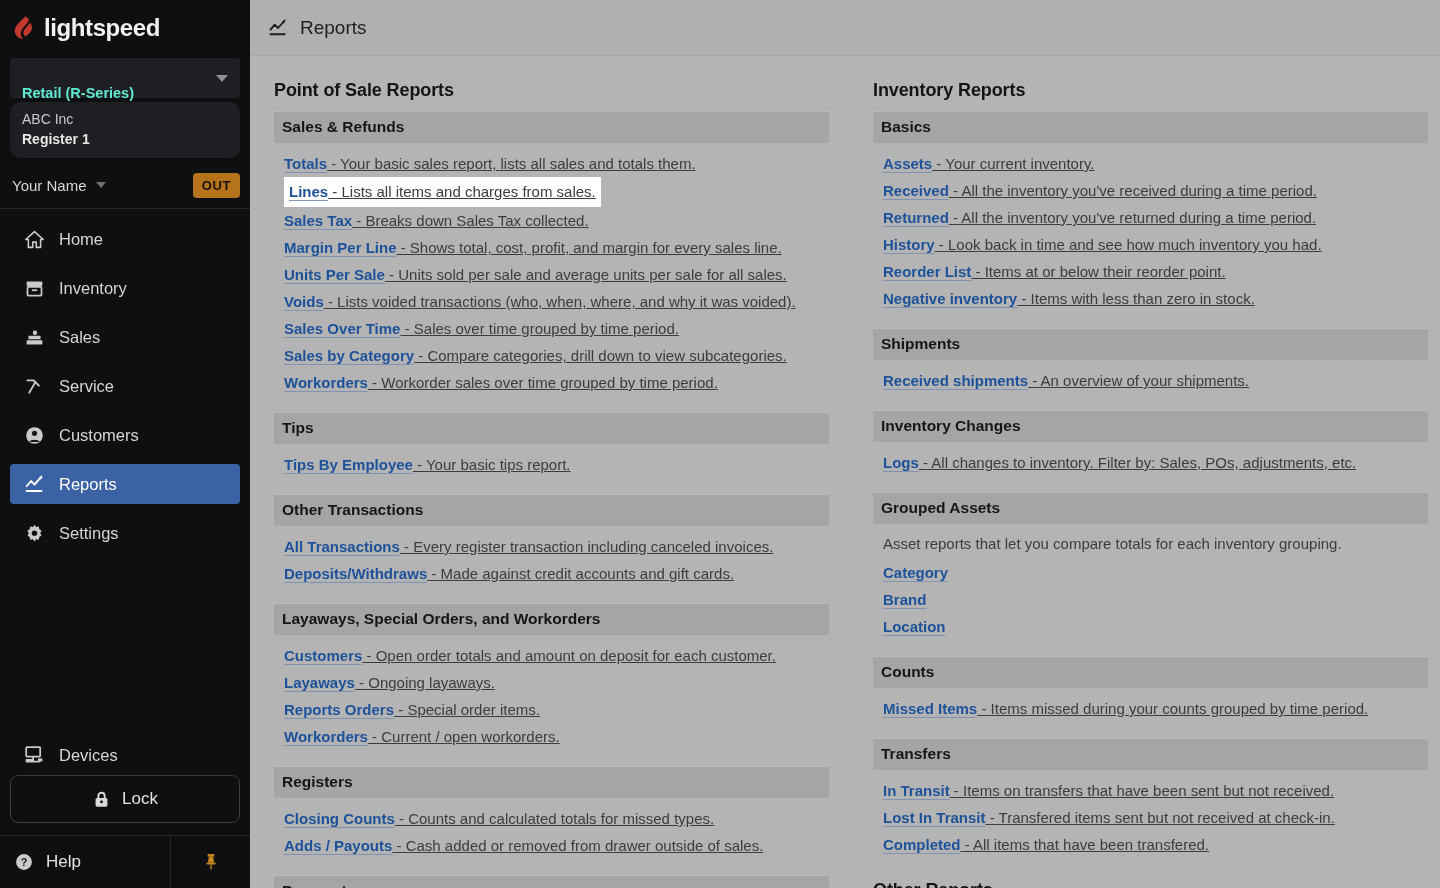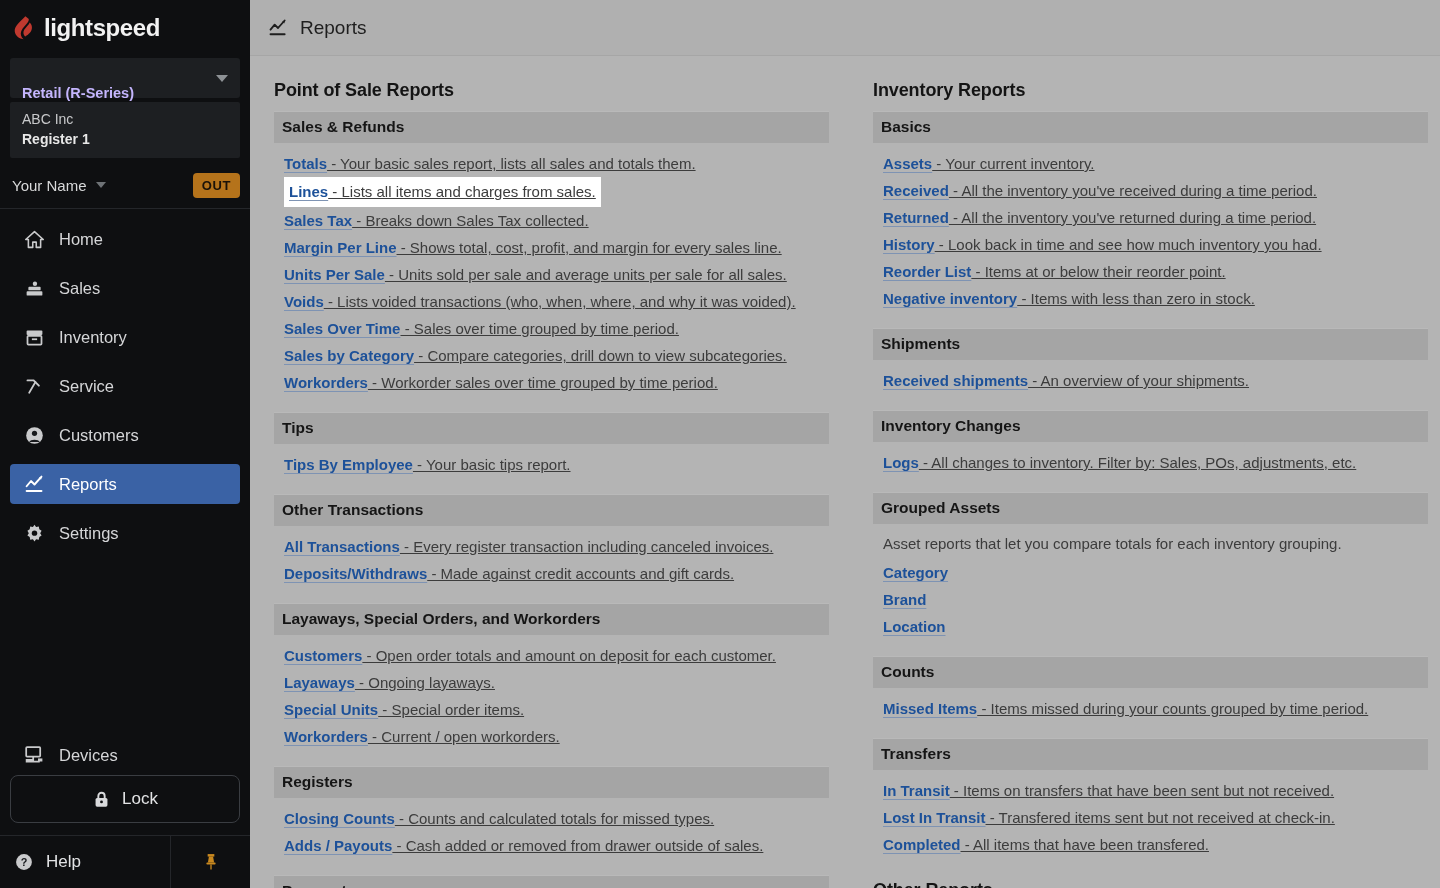--- a/index.html
+++ b/index.html
@@ -27,28 +27,28 @@
   .logo-mark { width: 26px; height: 26px; flex: 0 0 26px; }
   .logo-text {
     color: #f2f2f2; font-size: 24px; font-weight: 600; letter-spacing: -0.4px;
   }
   .sb-pad { padding: 0 10px; }
   .selector {
     height: 40px; background: #1d1f22; border-radius: 3px;
     display: flex; align-items: center; justify-content: space-between;
     padding: 0 12px; margin-top: 2px;
   }
-  .selector span { color: #c4b5fd; font-size: 14.5px; font-weight: 600; margin-top: 30px; }
+  .selector span { color: #5eead4; font-size: 14.5px; font-weight: 600; margin-top: 30px; }
   .caret-down {
     width: 0; height: 0;
     border-left: 6px solid transparent; border-right: 6px solid transparent;
     border-top: 7px solid #8e9296;
   }
   .store-box {
-    background: #1d1f22; border-radius: 2px;
+    background: #1d1f22; border-radius: 11px;
     padding: 7px 12px 9px; margin-top: 4px;
   }
   .store-box .line1 { color: #c8c9cb; font-size: 14px; line-height: 20px; }
   .store-box .line2 { color: #e8e8e8; font-size: 14px; font-weight: 700; line-height: 20px; }
   .user-row {
     display: flex; align-items: center; justify-content: space-between;
     padding: 0 10px 0 12px; height: 46px; margin-top: 4px;
   }
   .user-left { display: flex; align-items: center; gap: 9px; }
   .user-left .uname { color: #d8d9da; font-size: 15px; }
@@ -176,34 +176,34 @@
 
       <div class="nav-item">
         <svg class="nav-icon" viewBox="0 0 24 24">
           <path d="M12 3 L22 12 h-3 v9 h-5 v-6 h-4 v6 H5 v-9 H2 z" fill="none" stroke="#c9cacc" stroke-width="1.8" stroke-linejoin="round"></path>
         </svg>
         <span class="lbl">Home</span>
       </div>
 
       <div class="nav-item">
         <svg class="nav-icon" viewBox="0 0 24 24">
+          <rect x="3" y="4" width="18" height="5" rx="1" fill="#c9cacc"></rect>
+          <rect x="4" y="10" width="16" height="10" rx="1" fill="none" stroke="#c9cacc" stroke-width="2"></rect>
+          <rect x="9" y="13" width="6" height="2" fill="#c9cacc"></rect>
+        </svg>
+        <span class="lbl">Inventory</span>
+      </div>
+
+      <div class="nav-item">
+        <svg class="nav-icon" viewBox="0 0 24 24">
           <rect x="3" y="15" width="18" height="5" rx="1" fill="#c9cacc"></rect>
           <rect x="5" y="10" width="14" height="4" rx="1" fill="#c9cacc"></rect>
           <rect x="10" y="4" width="5" height="5" rx="2.5" fill="#c9cacc"></rect>
         </svg>
         <span class="lbl">Sales</span>
-      </div>
-
-      <div class="nav-item">
-        <svg class="nav-icon" viewBox="0 0 24 24">
-          <rect x="3" y="4" width="18" height="5" rx="1" fill="#c9cacc"></rect>
-          <rect x="4" y="10" width="16" height="10" rx="1" fill="none" stroke="#c9cacc" stroke-width="2"></rect>
-          <rect x="9" y="13" width="6" height="2" fill="#c9cacc"></rect>
-        </svg>
-        <span class="lbl">Inventory</span>
       </div>
 
       <div class="nav-item">
         <svg class="nav-icon" viewBox="0 0 24 24">
           <path d="M4 5 L11 5 L17 11" fill="none" stroke="#c9cacc" stroke-width="2.2" stroke-linecap="round"></path>
           <path d="M13 7 L6 19" fill="none" stroke="#c9cacc" stroke-width="2.2" stroke-linecap="round"></path>
         </svg>
         <span class="lbl">Service</span>
       </div>
 
@@ -297,21 +297,21 @@
           </div>
           <div class="grp-head">Other Transactions</div>
           <div class="grp-body">
             <div class="entry"><a>All Transactions</a><span class="desc"> - Every register transaction including canceled invoices.</span></div>
             <div class="entry"><a>Deposits/Withdraws</a><span class="desc"> - Made against credit accounts and gift cards.</span></div>
           </div>
           <div class="grp-head">Layaways, Special Orders, and Workorders</div>
           <div class="grp-body">
             <div class="entry"><a>Customers</a><span class="desc"> - Open order totals and amount on deposit for each customer.</span></div>
             <div class="entry"><a>Layaways</a><span class="desc"> - Ongoing layaways.</span></div>
-            <div class="entry"><a>Special Units</a><span class="desc"> - Special order items.</span></div>
+            <div class="entry"><a>Reports Orders</a><span class="desc"> - Special order items.</span></div>
             <div class="entry"><a>Workorders</a><span class="desc"> - Current / open workorders.</span></div>
           </div>
           <div class="grp-head">Registers</div>
           <div class="grp-body">
             <div class="entry"><a>Closing Counts</a><span class="desc"> - Counts and calculated totals for missed types.</span></div>
             <div class="entry"><a>Adds / Payouts</a><span class="desc"> - Cash added or removed from drawer outside of sales.</span></div>
           </div>
           <div class="grp-head">Payments</div>
         </section>
       <section class="col" id="right-col">

